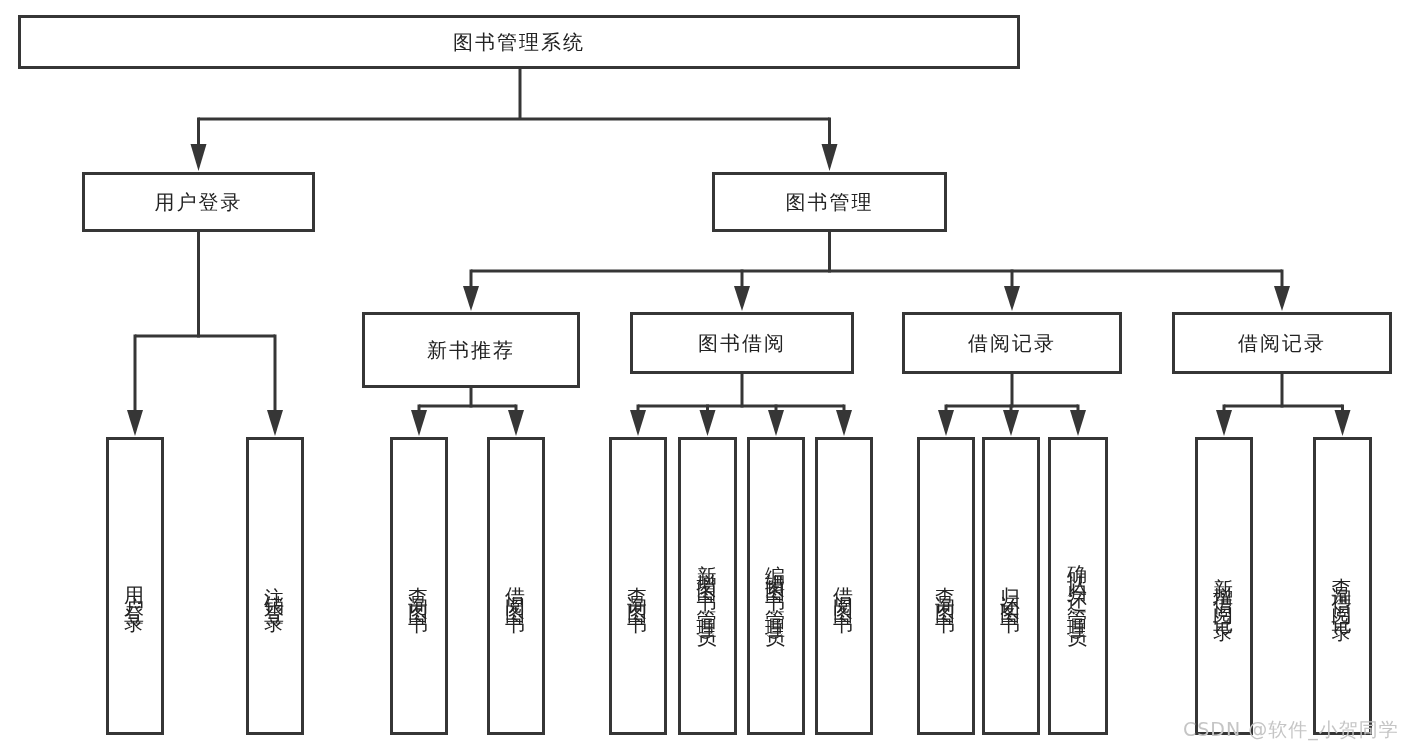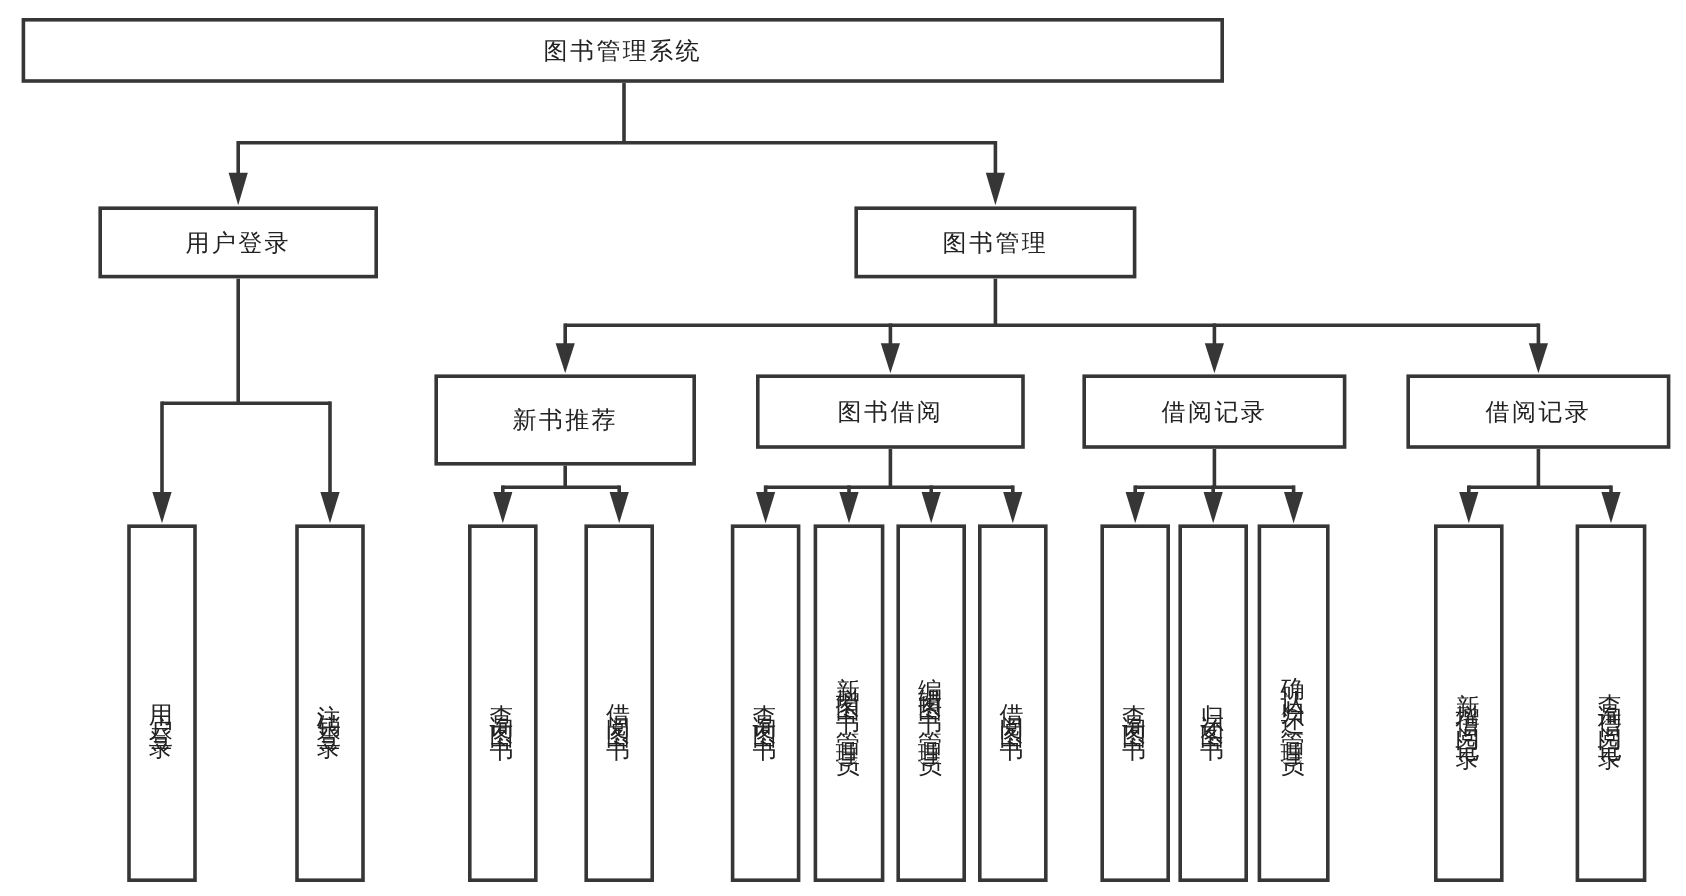--- a/index.html
+++ b/index.html
@@ -156,14 +156,15 @@
   <div class="node vnode l-bb-edit">编辑图书（管理员）</div>
   <div class="node vnode l-bb-borrow">借阅图书</div>
 
   <div class="node vnode l-cb-query">查询图书</div>
   <div class="node vnode l-cb-return">归还图书</div>
   <div class="node vnode l-cb-confirm">确认归还（管理员）</div>
 
   <div class="node vnode l-br-add">新增借阅记录</div>
   <div class="node vnode l-br-query">查询借阅记录</div>
 
+  <div class="watermark">CSDN @软件_小贺同学</div>
 
 </div>
 
 </body></html>

